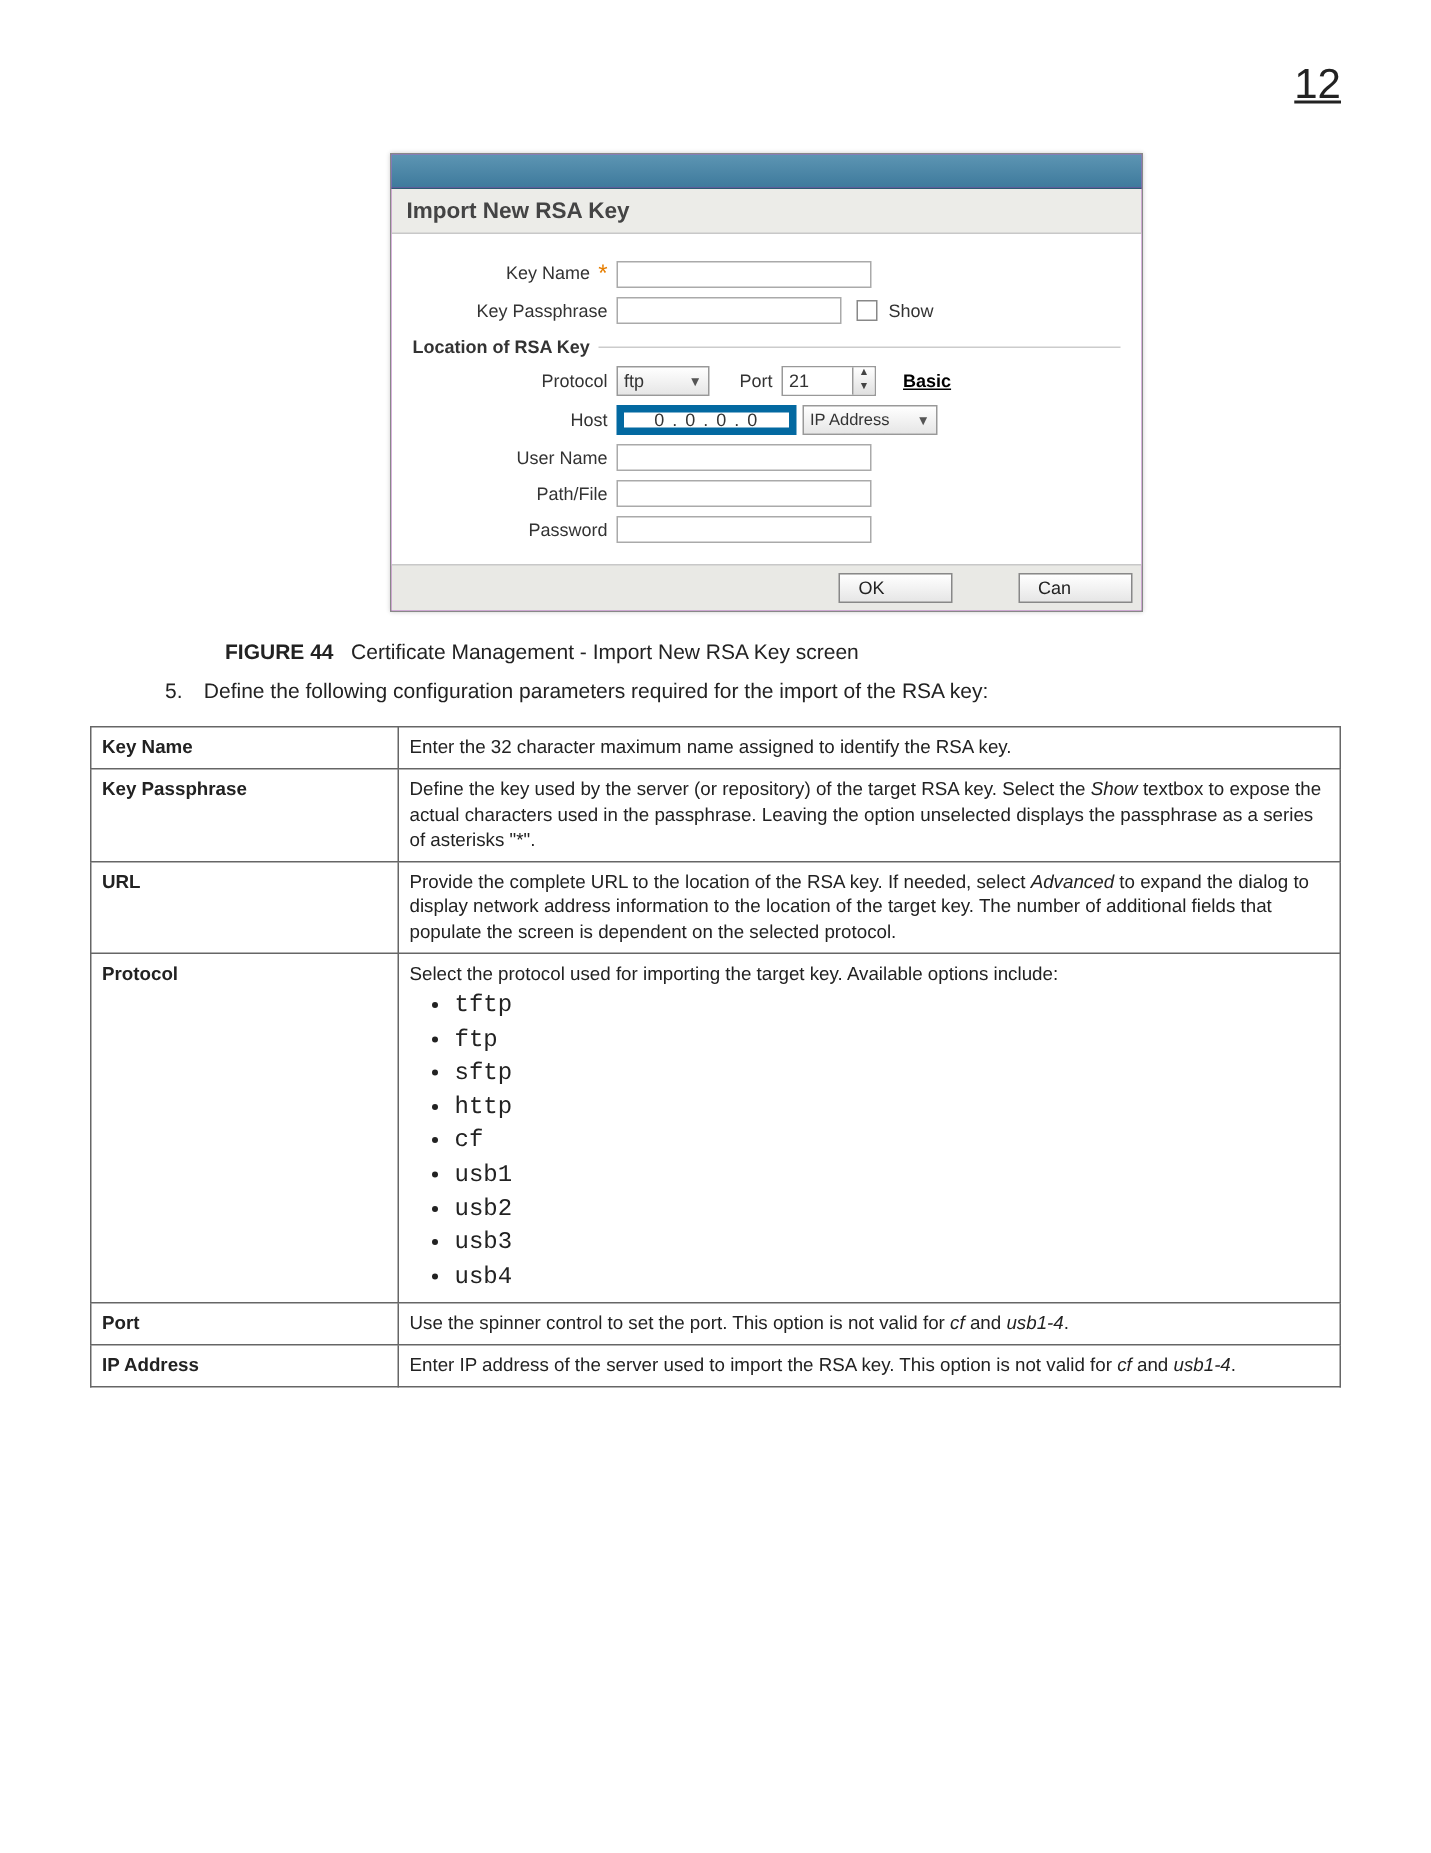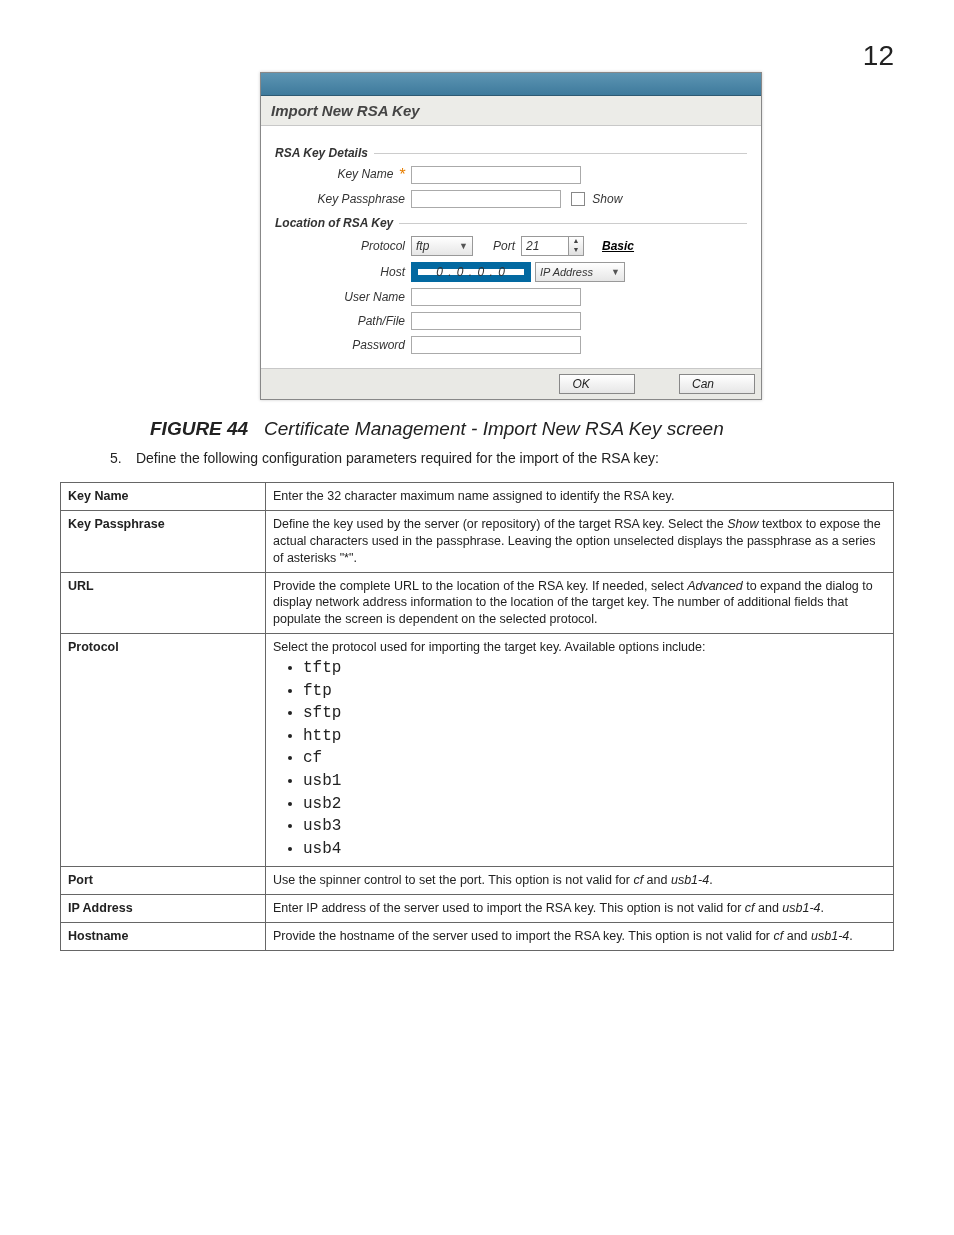--- a/index.html
+++ b/index.html
@@ -9,29 +9,30 @@
     font-size: 13px;
     color: #222;
     background: #fff;
     width: 954px;
     box-sizing: border-box;
   }
   .page-number {
     text-align: right;
     font-size: 28px;
     font-weight: 400;
+    margin-bottom: 30px;
     font-family: Arial, sans-serif;
+    text-decoration: underline;
   }
   .screenshot-wrap {
     margin-left: 200px;
     width: 500px;
     border: 1px solid #888;
     background: #d946ef;
     box-shadow: 0 0 3px rgba(0,0,0,0.2);
-    font-style: italic;
   }
   .ss-titlebar {
     height: 22px;
     background: linear-gradient(#5d95b3, #3e7a9c);
     border-bottom: 1px solid #2e5a73;
   }
   .ss-header {
     padding: 6px 10px;
     font-size: 15px;
     font-weight: bold;
@@ -141,21 +142,21 @@
   .basic-link {
     text-decoration: underline;
     font-weight: bold;
     font-size: 12px;
     color: #000;
     margin-left: 18px;
   }
   .ip-box {
     width: 120px;
     height: 20px;
-    border: 7px solid #0369a1;
+    border: 5px solid #0369a1;
     background: #fff;
     display: flex;
     align-items: center;
     justify-content: center;
     font-size: 12px;
     letter-spacing: 1px;
     box-sizing: border-box;
   }
   .ss-footer {
     background: #e9e9e5;
@@ -168,22 +169,21 @@
     min-width: 50px;
     padding: 2px 12px;
     border: 1px solid #888;
     background: linear-gradient(#fff,#e6e6e6);
     font-size: 12px;
     text-align: left;
     margin-left: 40px;
   }
   .figure-caption {
     margin: 18px 0 10px 90px;
-    font-size: 19px;
-    font-style: italic;
+    font-size: 14px;
   }
   .figure-caption .fig-label {
     font-weight: bold;
     font-family: Arial, sans-serif;
   }
   .step-text {
     margin: 10px 0 16px 50px;
     font-size: 14px;
   }
   .step-num {
@@ -221,23 +221,20 @@
 </head>
 <body>
 
 <div class="page-number">12</div>
 
 <div class="screenshot-wrap">
   <div class="ss-titlebar"></div>
   <div class="ss-header">Import New RSA Key</div>
   <div class="ss-body">
 
-    <div class="ss-section-title">
-      <span>RSA Key Details</span>
-    </div>
 
     <div class="ss-row">
       <div class="ss-label">
         <span>Key Name</span>
         <span class="req-star">*</span>
       </div>
       <div class="ss-input w180"></div>
     </div>
 
     <div class="ss-row">
@@ -340,18 +337,14 @@
           </ul></td>
       </tr>
       <tr>
         <td>Port</td>
         <td>Use the spinner control to set the port. This option is not valid for <span class="italic">cf</span> and <span class="italic">usb1-4</span>.</td>
       </tr>
       <tr>
         <td>IP Address</td>
         <td>Enter IP address of the server used to import the RSA key. This option is not valid for <span class="italic">cf</span> and <span class="italic">usb1-4</span>.</td>
       </tr>
-      <tr>
-        <td>Hostname</td>
-        <td>Provide the hostname of the server used to import the RSA key. This option is not valid for <span class="italic">cf</span> and <span class="italic">usb1-4</span>.</td>
-      </tr>
     </tbody>
 </table>
 
 </body></html>

